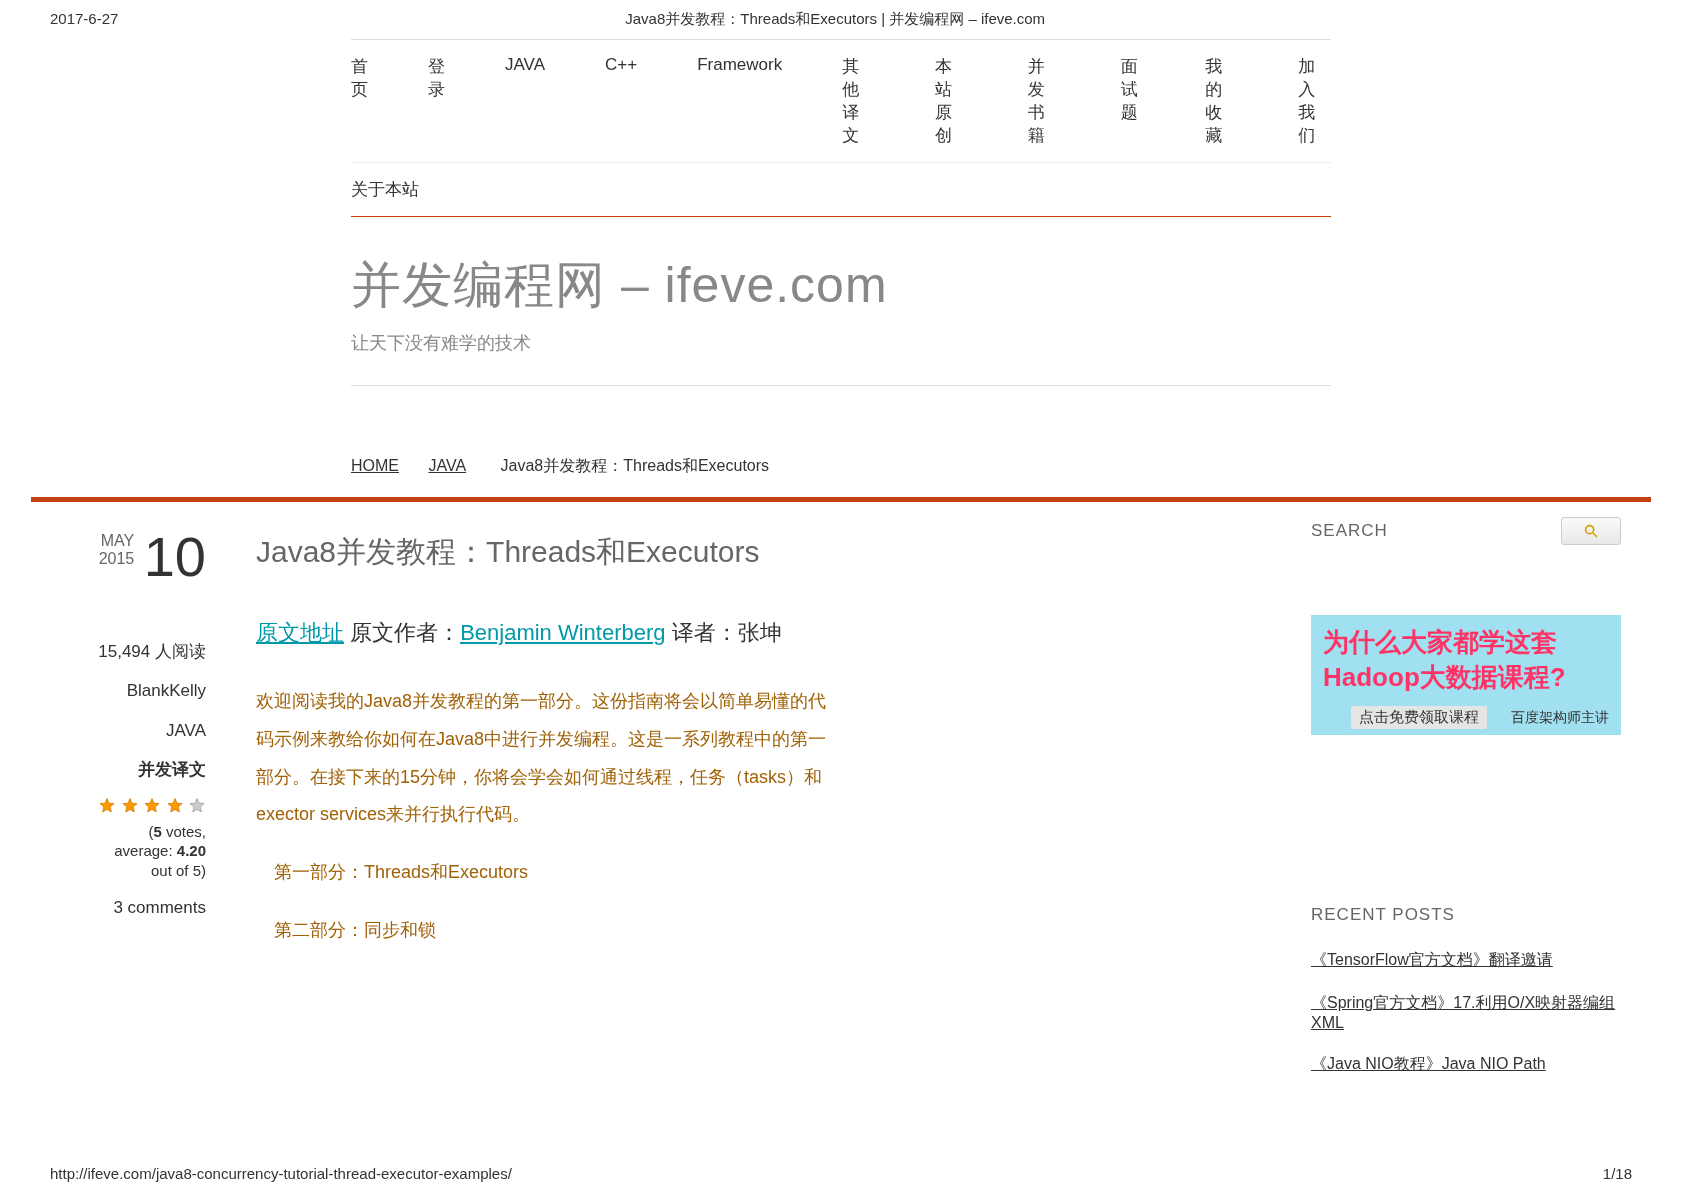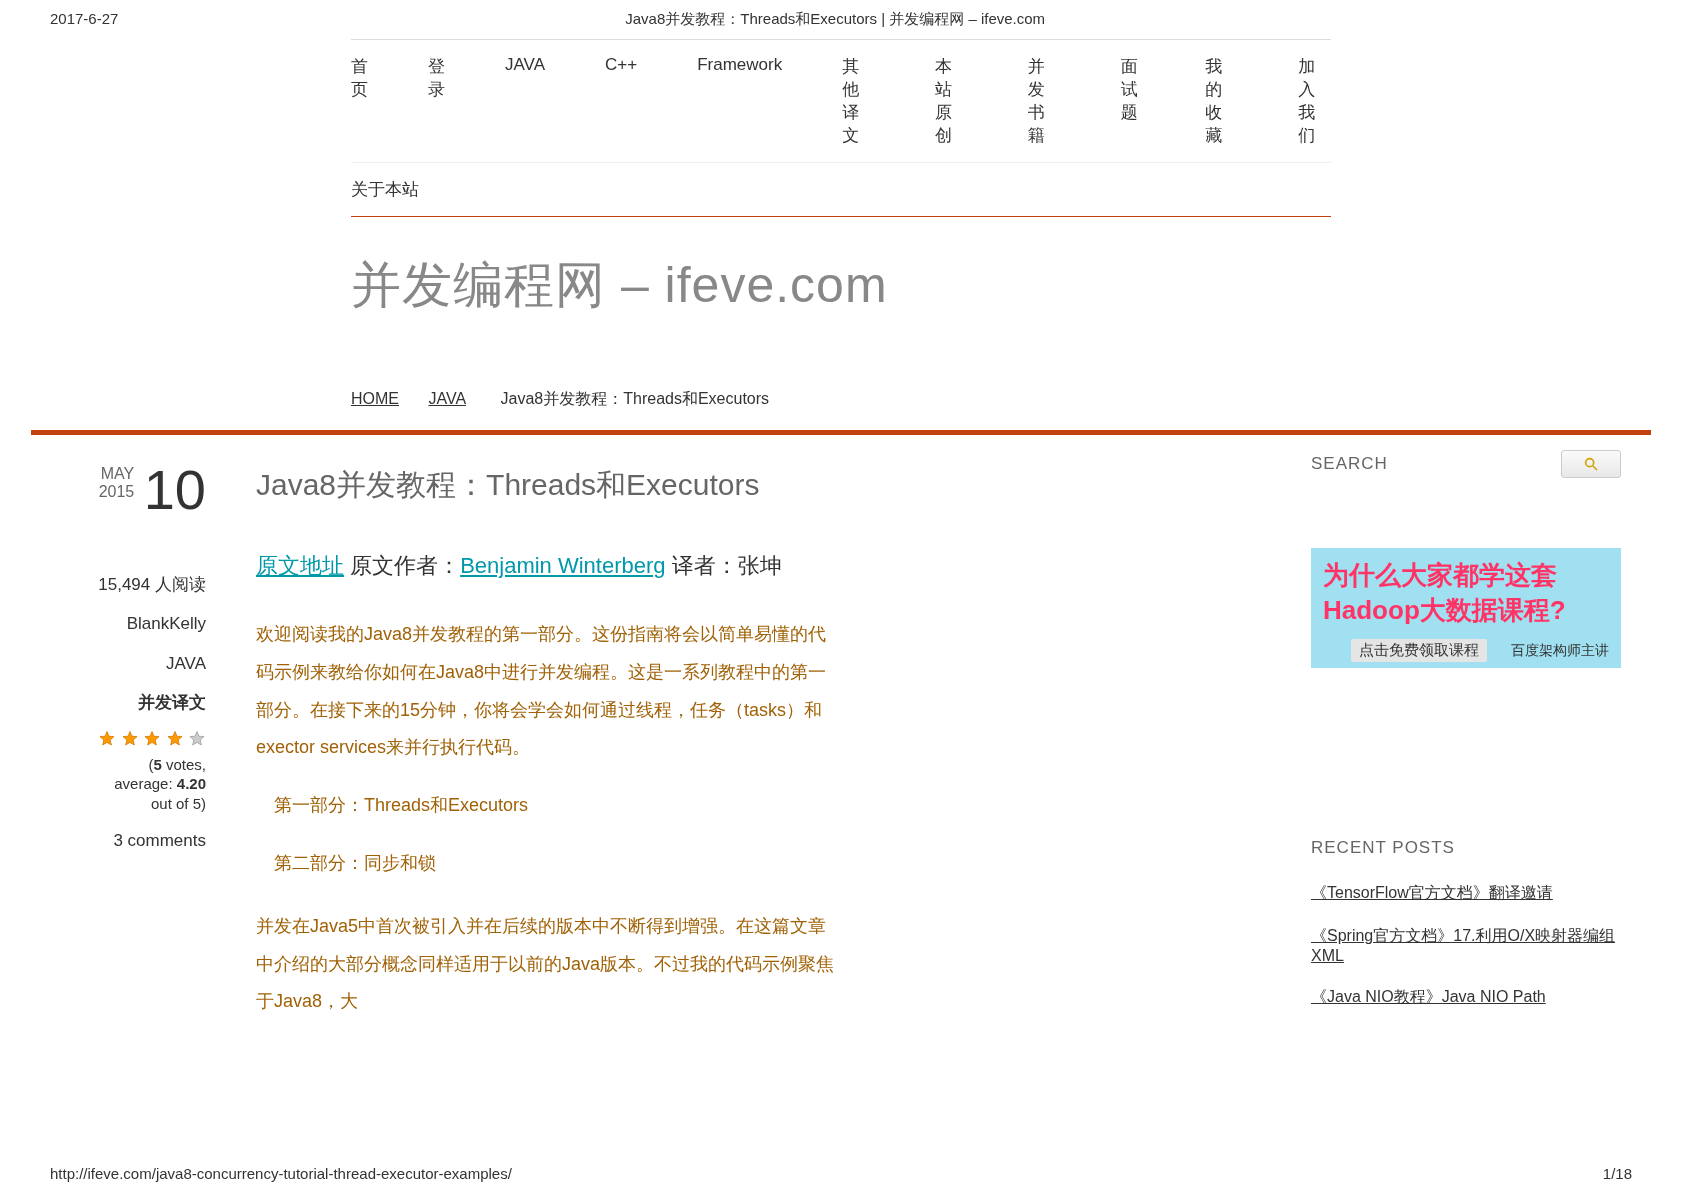--- a/index.html
+++ b/index.html
@@ -73,20 +73,21 @@
       <a>我的收藏</a>
       <a style="margin-right:0">加入我们</a>
     </div>
     <div class="nav-row2">
       <a>关于本站</a>
     </div>
   </nav>
 
   <div class="site-title">
     <h1>并发编程网 – ifeve.com</h1>
+    <div class="tagline">让天下没有难学的技术</div>
   </div>
 
   <div class="breadcrumb">
     <a>HOME</a>
     <a>JAVA</a>
     <span>Java8并发教程：Threads和Executors</span>
   </div>
 </div>
 
 <div class="main-wrap">
@@ -133,21 +134,20 @@
     <h2>Java8并发教程：Threads和Executors</h2>
     <div class="byline">
       <a>原文地址</a><span>  原文作者：</span><a>Benjamin Winterberg</a><span> 译者：张坤</span>
     </div>
     <div class="article-body">
       <p>欢迎阅读我的Java8并发教程的第一部分。这份指南将会以简单易懂的代码示例来教给你如何在Java8中进行并发编程。这是一系列教程中的第一部分。在接下来的15分钟，你将会学会如何通过线程，任务（tasks）和 exector services来并行执行代码。</p>
       <div class="parts">
         <p>第一部分：Threads和Executors</p>
         <p>第二部分：同步和锁</p>
       </div>
-      <p>并发在Java5中首次被引入并在后续的版本中不断得到增强。在这篇文章中介绍的大部分概念同样适用于以前的Java版本。不过我的代码示例聚焦于Java8，大</p>
     </div>
   </div>
 
   <div class="right-col">
     <div class="search-box">
       <span class="search-label">SEARCH</span>
       <button class="search-btn">
         <svg width="16" height="16" viewBox="0 0 24 24">
             <circle cx="10" cy="10" r="6" fill="none" stroke="#d4a000" stroke-width="2.5"></circle>
             <line x1="15" y1="15" x2="21" y2="21" stroke="#d4a000" stroke-width="2.5"></line>

